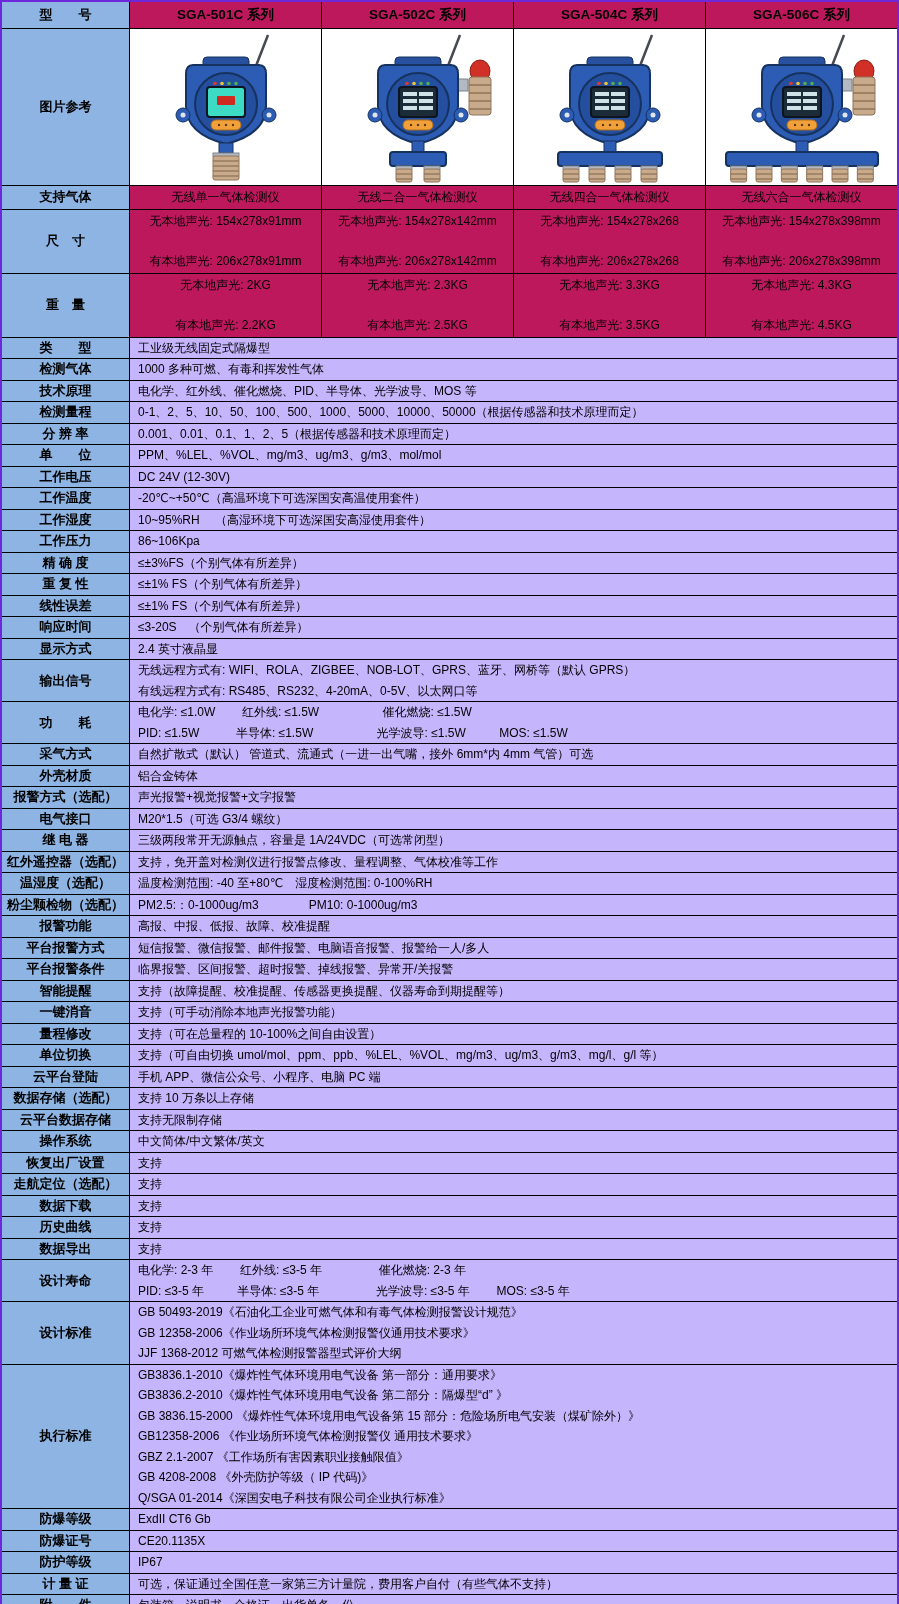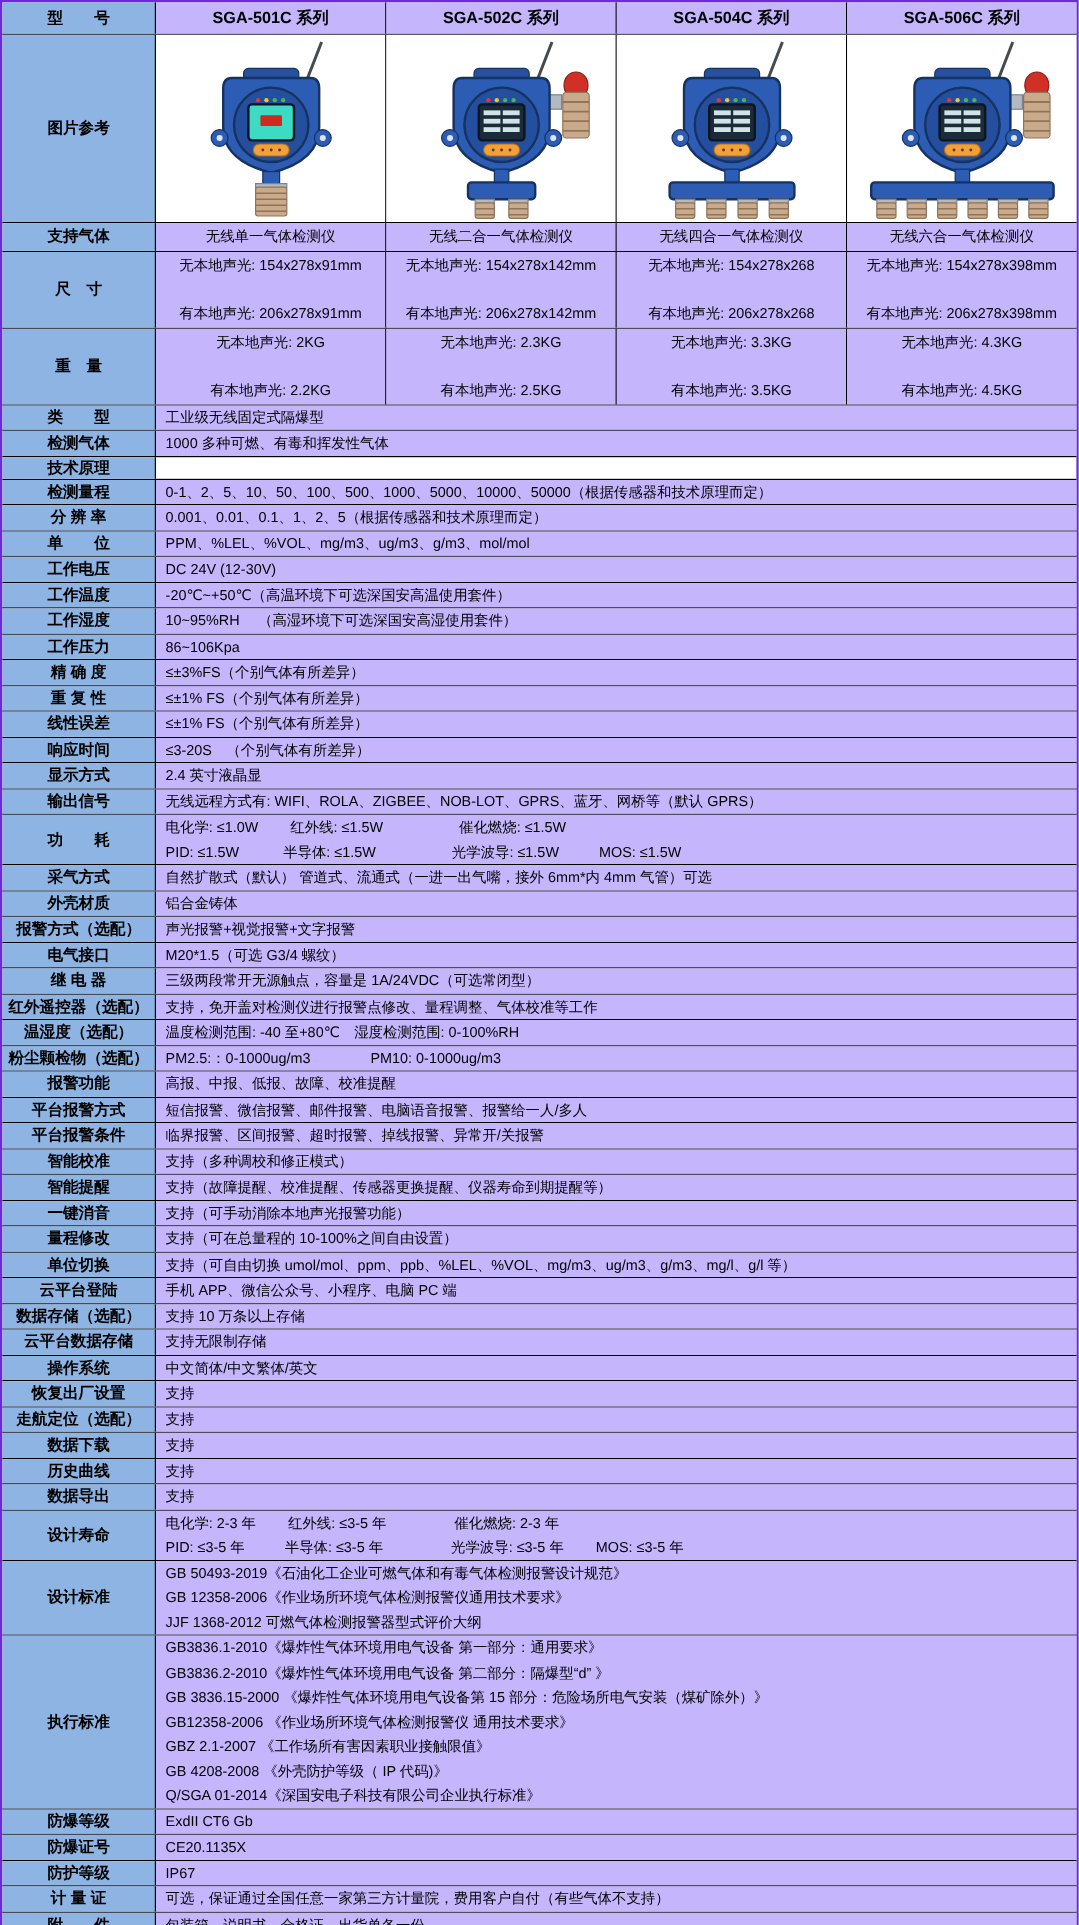--- a/index.html
+++ b/index.html
@@ -3,21 +3,21 @@
 <meta charset="utf-8">
 <style>
   html,body{margin:0;padding:0;background:#fff;}
   body{width:899px;font-family:"Liberation Sans","DejaVu Sans",sans-serif;color:#000;}
   .tbl{width:895px;border:2px solid #6d28d9;}
   .row{display:flex;border-bottom:1px solid #000;align-items:stretch;}
   .row:last-child{border-bottom:none;}
   .lbl{flex:0 0 128px;width:128px;background:#8db4e2;border-right:1px solid #000;
        display:flex;align-items:center;justify-content:center;text-align:center;
        font-weight:bold;font-size:13px;padding:1px 2px;box-sizing:border-box;line-height:16px;}
-  .col{flex:1 1 0;border-right:1px solid #000;background:#c4b5fd;display:flex;
+  .col{flex:1 1 0;border-right:1px solid #000;background:#be185d;display:flex;
        flex-direction:column;align-items:center;justify-content:center;
        font-size:12px;box-sizing:border-box;padding:1px 2px;}
   .col:last-child{border-right:none;}
   .hdr .col{font-weight:bold;font-size:13.5px;min-height:26px;}
   .imgrow .col{background:#fff;padding:2px 0;}
   .gasrow .col{min-height:22px;}
   .dualrow .col{min-height:40px;gap:20px;}
   .dualrow .line, .gasrow .line{line-height:20px;}
   .val{flex:1 1 0;background:#c4b5fd;font-size:12px;display:flex;flex-direction:column;
        justify-content:center;padding:0 8px;box-sizing:border-box;}
@@ -290,20 +290,23 @@
       </div>
     </div>
     <div class="row spec">
       <div class="lbl">检测气体</div>
       <div class="val">
         <div class="line">1000 多种可燃、有毒和挥发性气体</div>
       </div>
     </div>
     <div class="row spec">
       <div class="lbl">技术原理</div>
+      <div class="val">
+        <div class="line">电化学、红外线、催化燃烧、PID、半导体、光学波导、MOS 等</div>
+      </div>
     </div>
     <div class="row spec">
       <div class="lbl">检测量程</div>
       <div class="val">
         <div class="line">0-1、2、5、10、50、100、500、1000、5000、10000、50000（根据传感器和技术原理而定）</div>
       </div>
     </div>
     <div class="row spec">
       <div class="lbl">分 辨 率</div>
       <div class="val">
@@ -367,20 +370,21 @@
     <div class="row spec">
       <div class="lbl">显示方式</div>
       <div class="val">
         <div class="line">2.4 英寸液晶显</div>
       </div>
     </div>
     <div class="row spec">
       <div class="lbl">输出信号</div>
       <div class="val">
         <div class="line">无线远程方式有: WIFI、ROLA、ZIGBEE、NOB-LOT、GPRS、蓝牙、网桥等（默认 GPRS）</div>
+        <div class="line">有线远程方式有: RS485、RS232、4-20mA、0-5V、以太网口等</div>
       </div>
     </div>
     <div class="row spec">
       <div class="lbl">功　　耗</div>
       <div class="val">
         <div class="line">电化学: ≤1.0W        红外线: ≤1.5W                   催化燃烧: ≤1.5W</div>
         <div class="line">PID: ≤1.5W           半导体: ≤1.5W                   光学波导: ≤1.5W          MOS: ≤1.5W</div>
       </div>
     </div>
     <div class="row spec">
@@ -440,26 +444,20 @@
     <div class="row spec">
       <div class="lbl">平台报警方式</div>
       <div class="val">
         <div class="line">短信报警、微信报警、邮件报警、电脑语音报警、报警给一人/多人</div>
       </div>
     </div>
     <div class="row spec">
       <div class="lbl">平台报警条件</div>
       <div class="val">
         <div class="line">临界报警、区间报警、超时报警、掉线报警、异常开/关报警</div>
-      </div>
-    </div>
-    <div class="row spec">
-      <div class="lbl">智能校准</div>
-      <div class="val">
-        <div class="line">支持（多种调校和修正模式）</div>
       </div>
     </div>
     <div class="row spec">
       <div class="lbl">智能提醒</div>
       <div class="val">
         <div class="line">支持（故障提醒、校准提醒、传感器更换提醒、仪器寿命到期提醒等）</div>
       </div>
     </div>
     <div class="row spec">
       <div class="lbl">一键消音</div>

